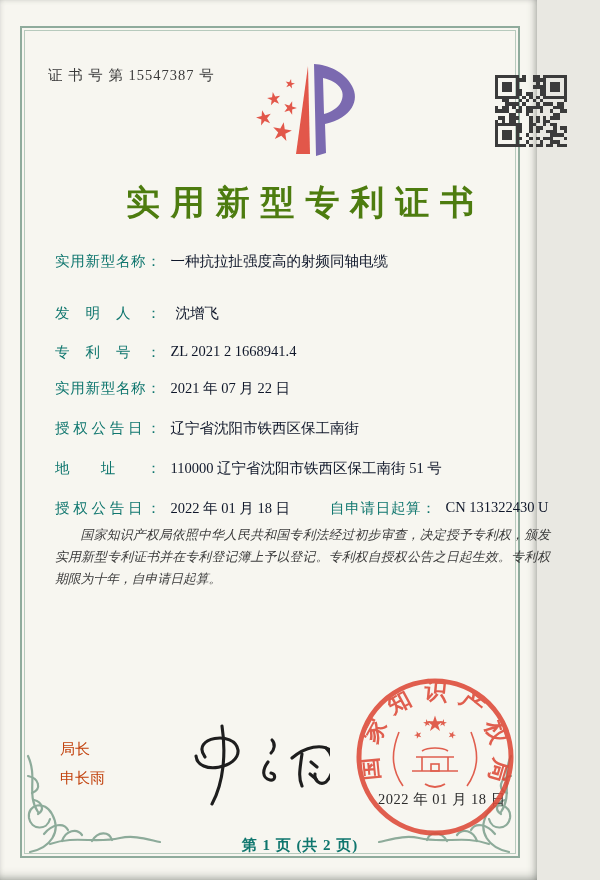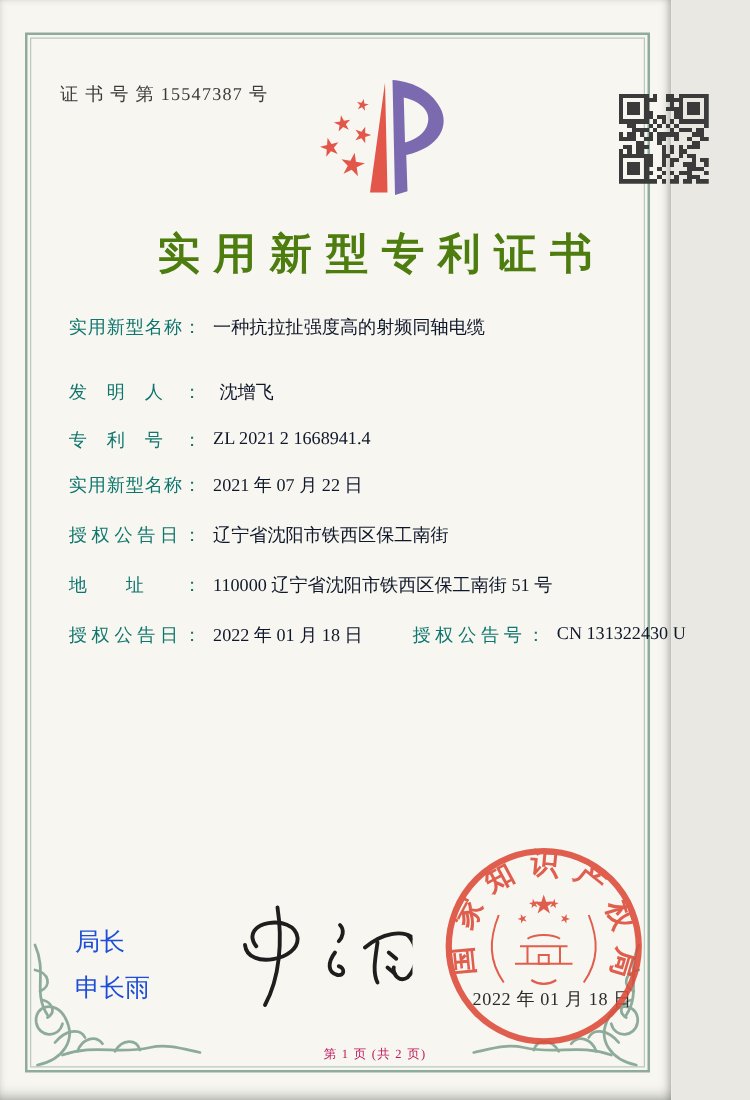--- a/index.html
+++ b/index.html
@@ -45,33 +45,33 @@
   .val{display:inline-block;margin-left:6px;color:#0f172a;}
   .r0{top:4px;} .r1{top:56px;font-family:Liberation Mono, monospace;} .r2{top:95px;} .r3{top:131px;}
   .r4{top:171px;} .r5{top:211px;} .r6{top:251px;}
   .grant-right{position:absolute;left:275px;top:251px;white-space:nowrap;}
   .paras{
     position:absolute;left:55px;top:524px;width:495px;
     font-size:12.8px;line-height:22px;color:#3a3a3a;
     text-align:justify;font-style:italic;
   }
   .paras p{margin:0;text-indent:2em;}
-  .officer{position:absolute;left:60px;top:740px;font-size:20px;color:#1d4ed8;
+  .officer{position:absolute;left:60px;top:740px;font-size:15px;color:#c2410c;
     font-family:"Liberation Sans","DejaVu Sans",sans-serif;}
   .officer .o-title{display:block;margin-bottom:10px;}
   .sig{position:absolute;left:150px;top:712px;width:180px;height:100px;}
   .seal-date{
     position:absolute;left:378px;top:790px;font-size:14.5px;color:#2b2b2b;
     z-index:1;white-space:nowrap;letter-spacing:.5px;
   }
   .seal{position:absolute;left:352px;top:674px;width:166px;height:166px;z-index:2;
         opacity:.88;pointer-events:none;}
   .footer{
     position:absolute;left:0;top:836px;width:600px;text-align:center;
-    font-size:10px;color:#be185d;letter-spacing:1px;
+    font-size:15px;color:#0f766e;letter-spacing:1px;font-weight:bold;
   }
   .orn{position:absolute;width:150px;height:118px;z-index:0;}
   .orn-left{left:14px;top:742px;}
   .orn-right{right:12px;top:742px;transform:scaleX(-1);}
 </style>
 </head>
 <body>
 
 <div class="page">
   <div class="frame">
@@ -390,26 +390,27 @@
     </div>
     <div class="frow r5">
       <span class="lab">地址：</span>
       <span class="val">110000 辽宁省沈阳市铁西区保工南街 51 号</span>
     </div>
     <div class="frow r6">
       <span class="lab">授权公告日：</span>
       <span class="val">2022 年 01 月 18 日</span>
     </div>
     <div class="grant-right">
-      <span class="lab">授权公告号：</span>
+      <span class="lab">自申请日起算：</span>
       <span class="val">CN 131322430 U</span>
     </div>
   </div>
 
   <div class="paras">
+    <p>国家知识产权局依照中华人民共和国专利法经过初步审查，决定授予专利权，颁发实用新型专利证书并在专利登记簿上予以登记。专利权自授权公告之日起生效。专利权期限为十年，自申请日起算。</p>
   </div>
 
   <div class="officer">
     <span class="o-title">局长</span>
     <span>申长雨</span>
   </div>
 
   <div class="sig">
     <svg width="180" height="100" viewBox="0 0 180 100">
       <g fill="none" stroke="#1e1e1e" stroke-width="3.1" stroke-linecap="round">

